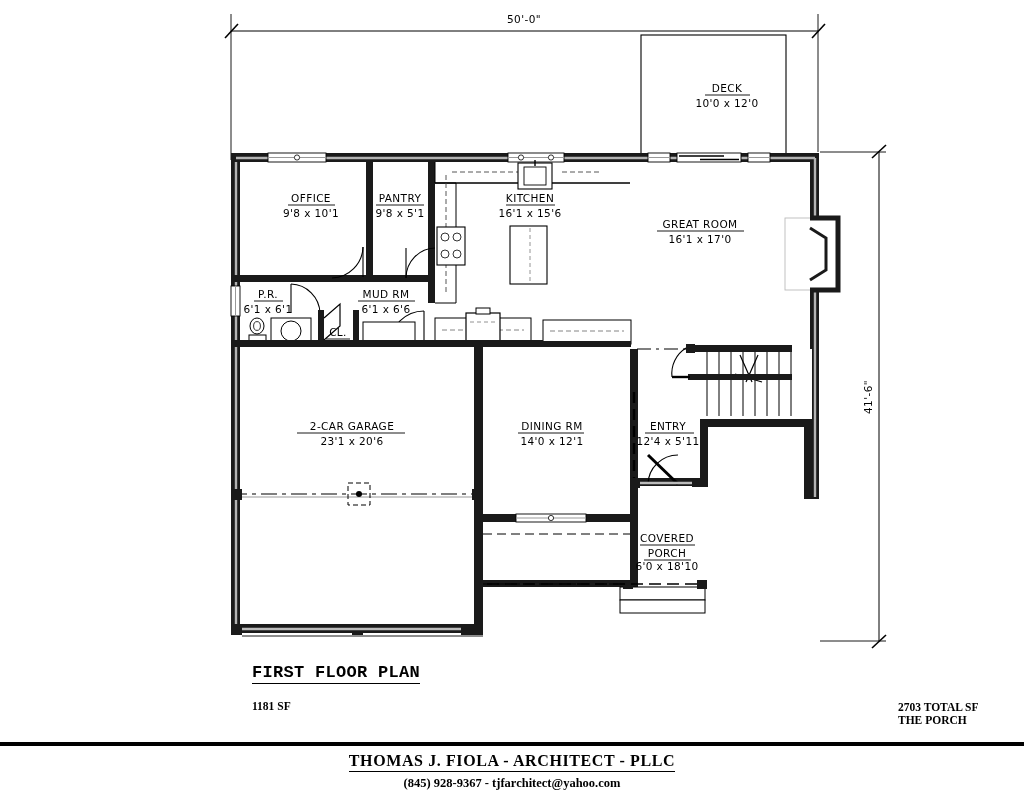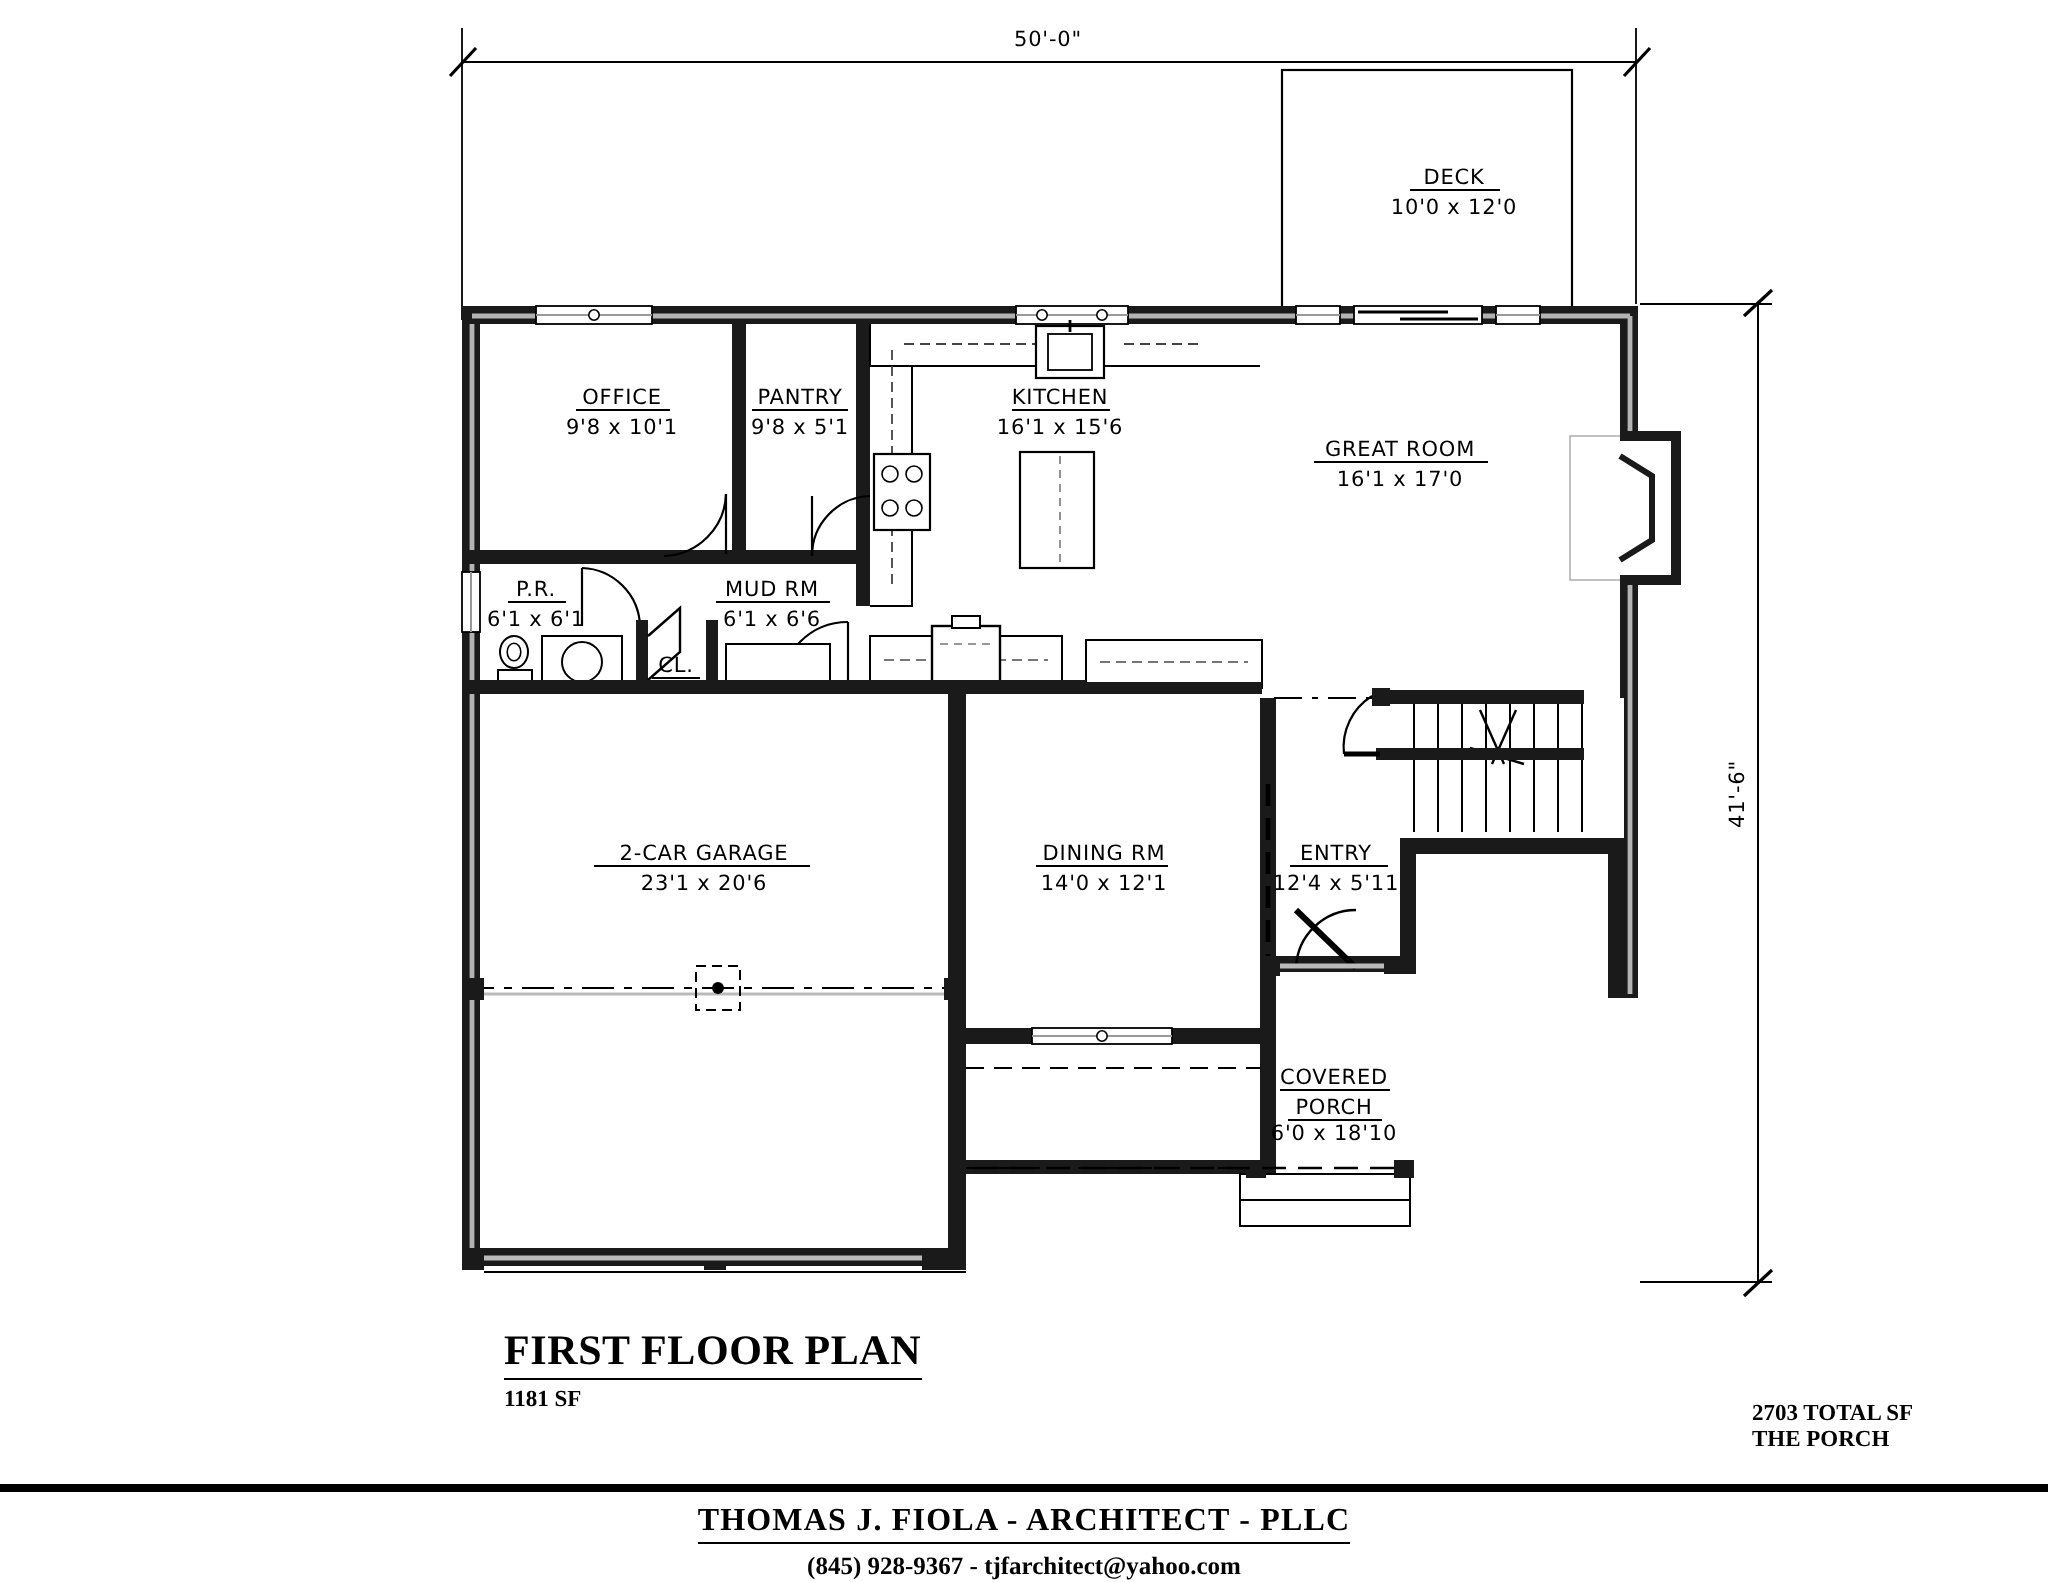--- a/index.html
+++ b/index.html
@@ -343,25 +343,25 @@
     <line x1="235.5" y1="286" x2="235.5" y2="316" stroke="#999" stroke-width="1"></line>
   </g>
 
   <g>
     <rect x="810" y="460" width="9" height="0" fill="#fff"></rect>
   </g>
 
 </svg>
 
 <div style="position:absolute;left:252px;top:663px;">
-  <div class="serif-b" style="font-size:21px;letter-spacing:0.3px;border-bottom:1.6px solid #000;display:inline-block;padding-bottom:1px;">FIRST FLOOR PLAN</div>
-  <div class="serif-b" style="font-size:11.5px;margin-top:4px;">1181 SF</div>
+  <div class="serif-b" style="font-size:17px;letter-spacing:0.3px;border-bottom:1.6px solid #000;display:inline-block;padding-bottom:1px;font-family:Liberation Mono, monospace;">FIRST FLOOR PLAN</div>
+  <div class="serif-b" style="font-size:11.5px;margin-top:16px;">1181 SF</div>
 </div>
 
-<div style="position:absolute;left:876px;top:701px;text-align:left;">
+<div style="position:absolute;left:898px;top:701px;text-align:left;">
   <div class="serif-b" style="font-size:11.5px;line-height:13px;">2703 TOTAL SF</div>
   <div class="serif-b" style="font-size:11.5px;line-height:13px;">THE PORCH</div>
 </div>
 
 <div style="position:absolute;left:0;top:742px;width:1024px;height:4px;background:#000;"></div>
 
 <div style="position:absolute;left:0;top:752px;width:1024px;text-align:center;">
   <div class="serif-b" style="font-size:16px;letter-spacing:0.6px;display:inline-block;border-bottom:1.8px solid #000;padding-bottom:1px;">THOMAS J. FIOLA - ARCHITECT - PLLC</div>
   <div class="serif-b" style="font-size:12.5px;margin-top:4px;">(845) 928-9367 - tjfarchitect@yahoo.com</div>
 </div>

